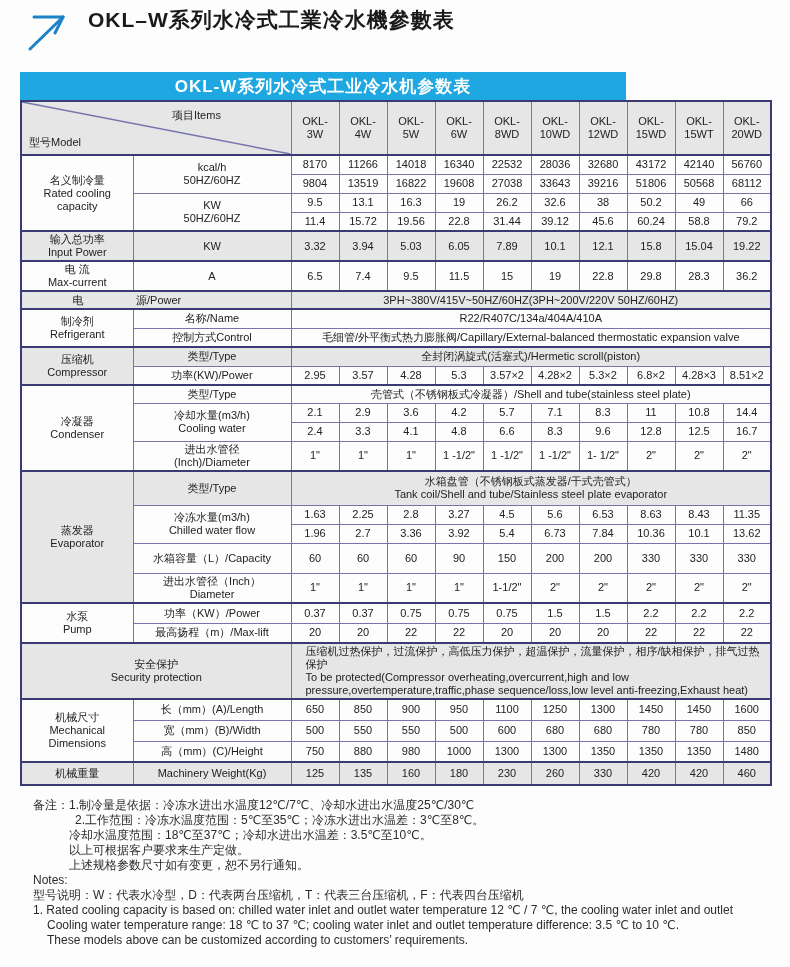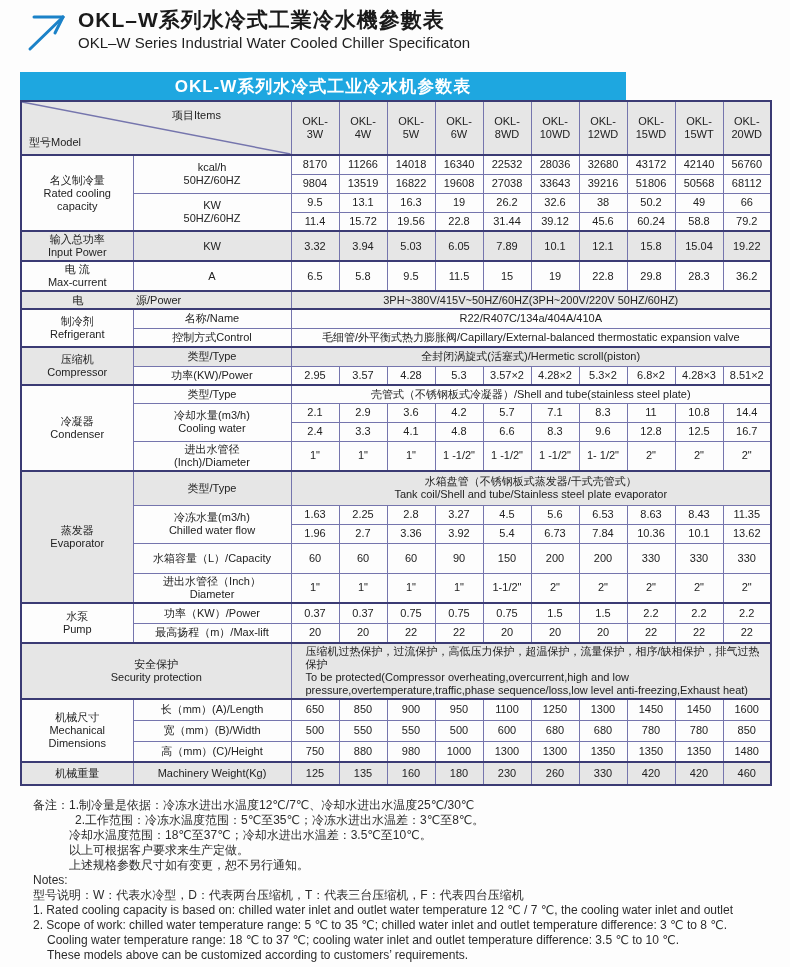--- a/index.html
+++ b/index.html
@@ -5,21 +5,21 @@
   * { box-sizing: border-box; }
   html,body { margin:0; padding:0; }
   body {
     width:790px; height:967px;
     background:#fdfdfd;
     font-family:"Liberation Sans","DejaVu Sans",sans-serif;
     color:#222;
     overflow:hidden;
   }
   
-  .page-header { display:flex; align-items:flex-start; padding:7px 0 0 24px; height:64px; }
+  .page-header { display:flex; align-items:flex-start; padding:7px 0 0 24px; height:64px;gap:10px; }
   .logo { width:50px; height:48px; flex:0 0 auto; }
   .titles { margin-left:4px; }
   .title-zh { font-size:21px; font-weight:bold; color:#1a1a1a; letter-spacing:1px; line-height:26px; }
   .title-en { font-size:15px; color:#1f1f1f; line-height:20px; }
   
   .table-wrap { margin:8px 20px 0 20px; width:606px; }
   .title-bar {
     height:28px; background:#1ea7e0; color:#fff;
     font-size:17px; font-weight:bold; letter-spacing:1px;
     display:flex; align-items:center; justify-content:center;
@@ -62,21 +62,20 @@
 <div class="page-header">
   <svg class="logo" viewBox="0 0 50 48">
     <g fill="none" stroke="#1b82c8" stroke-width="3" stroke-linecap="round">
       <path d="M10 10 H39"></path>
       <path d="M39 10 L31 26"></path>
       <path d="M6 42 L39 10"></path>
     </g>
   </svg>
   <div class="titles">
     <div class="title-zh">OKL–W系列水冷式工業冷水機參數表</div>
-    <div class="title-en">OKL–W Series Industrial Water Cooled Chiller Specificaton</div>
   </div>
 </div>
 
 <div class="table-wrap">
   <div class="title-bar" style="background: rgb(30, 167, 224);">OKL-W系列水冷式工业冷水机参数表</div>
 
   <table class="spec">
     <colgroup>
       <col class="c-sec">
         <col class="c-item">
@@ -183,21 +182,21 @@
           <td>15.8</td>
           <td>15.04</td>
           <td>19.22</td>
         </tr>
 
     <tr class="sec h30">
       <td class="pl">电 流
 Max-current</td>
       <td>A</td>
     <td>6.5</td>
-          <td>5.8</td>
+          <td>7.4</td>
           <td>9.5</td>
           <td>11.5</td>
           <td>15</td>
           <td>19</td>
           <td>22.8</td>
           <td>29.8</td>
           <td>28.3</td>
           <td>36.2</td>
         </tr>
 
@@ -450,16 +449,15 @@
 
 <div class="notes">
   <div>备注：1.制冷量是依据：冷冻水进出水温度12℃/7℃、冷却水进出水温度25℃/30℃</div>
   <div class="ind1">2.工作范围：冷冻水温度范围：5℃至35℃；冷冻水进出水温差：3℃至8℃。</div>
   <div class="ind2">冷却水温度范围：18℃至37℃；冷却水进出水温差：3.5℃至10℃。</div>
   <div class="ind2">以上可根据客户要求来生产定做。</div>
   <div class="ind2">上述规格参数尺寸如有变更，恕不另行通知。</div>
   <div>Notes:</div>
   <div>型号说明：W：代表水冷型，D：代表两台压缩机，T：代表三台压缩机，F：代表四台压缩机</div>
   <div>1. Rated cooling capacity is based on: chilled water inlet and outlet water temperature 12 ℃ / 7 ℃, the cooling water inlet and outlet</div>
-  <div>2. Scope of work: chilled water temperature range: 5 ℃ to 35 ℃; chilled water inlet and outlet temperature difference: 3 ℃ to 8 ℃.</div>
   <div class="ind3">Cooling water temperature range: 18 ℃ to 37 ℃; cooling water inlet and outlet temperature difference: 3.5 ℃ to 10 ℃.</div>
   <div class="ind3">These models above can be customized according to customers’  requirements.</div>
 </div>
 
 </body></html>

